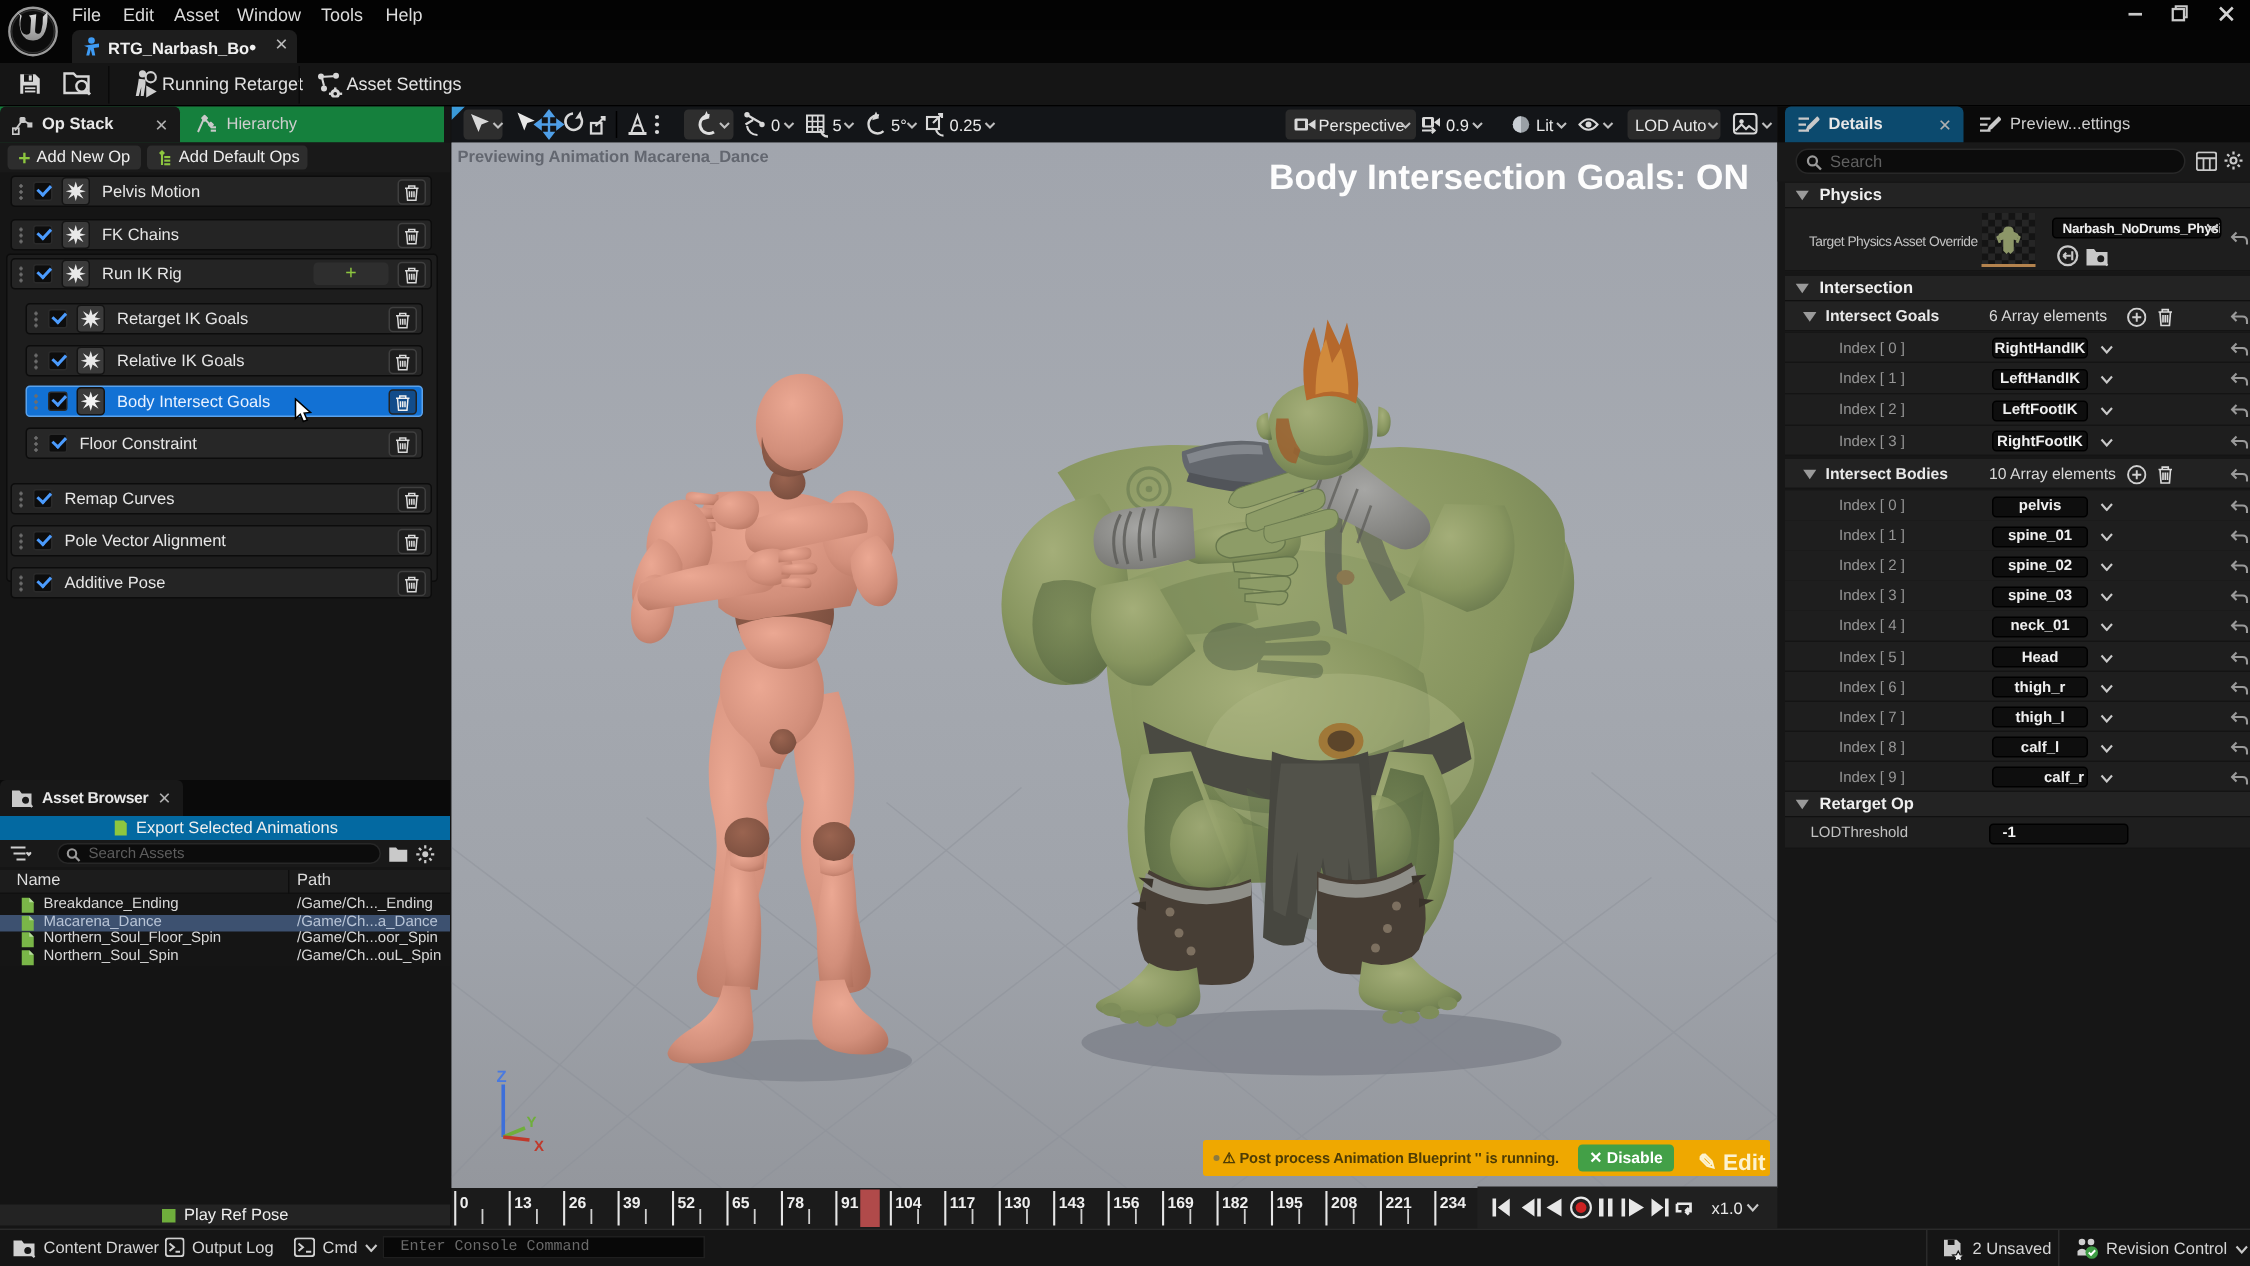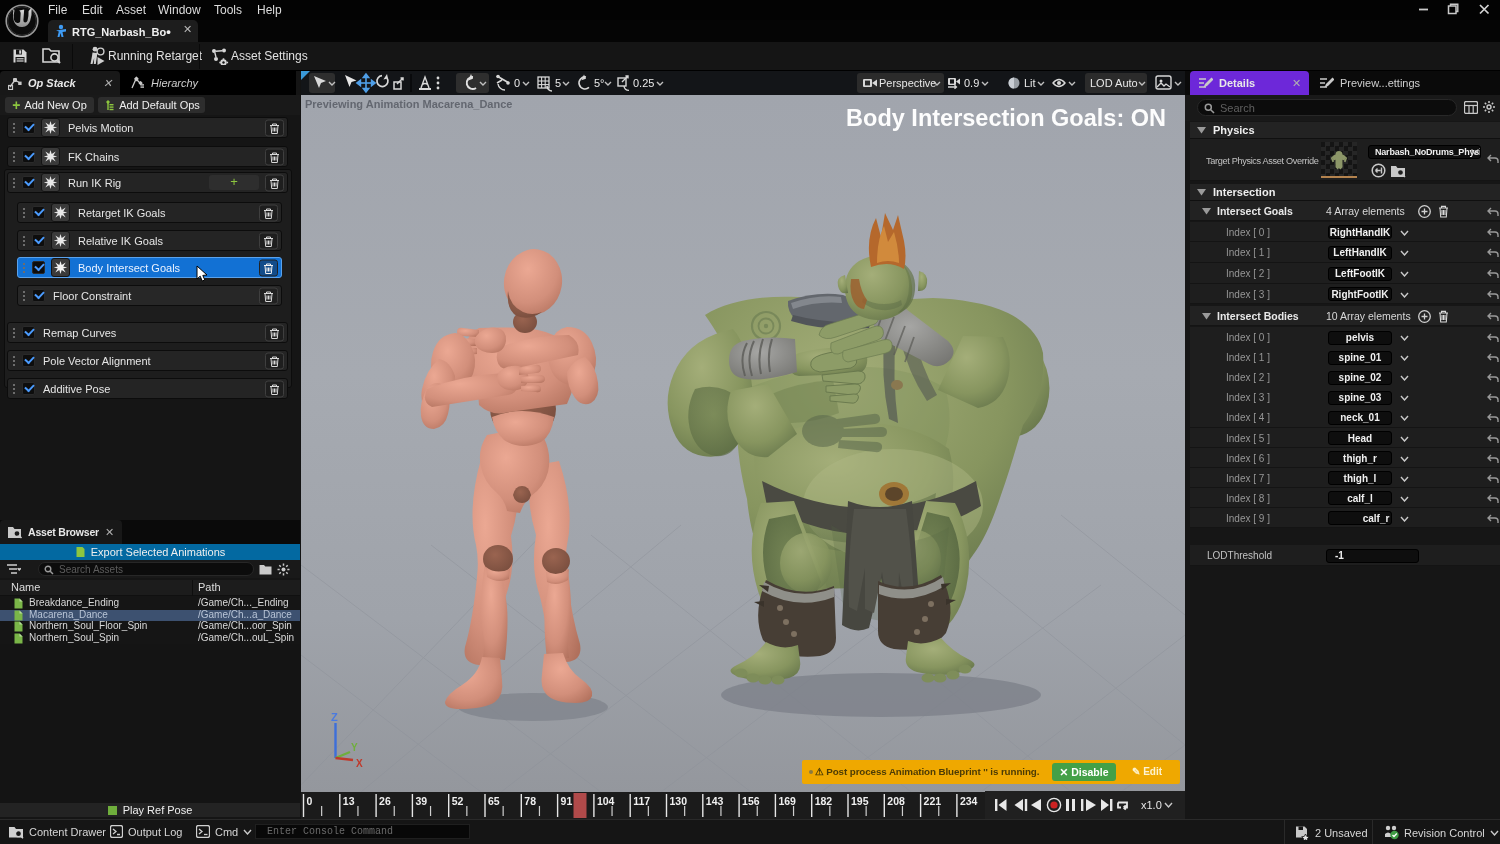--- a/index.html
+++ b/index.html
@@ -7,21 +7,21 @@
 .abs{position:absolute;}
 
 #menubar{left:0;top:0;width:1500px;height:20px;background:#030303;}
 .menu-item{position:absolute;top:3px;font-size:12px;color:#dcdcdc;}
 #tabrow{left:0;top:20px;width:1500px;height:22px;background:#050505;}
 #doc-tab{position:absolute;left:48px;top:20px;width:150px;height:22px;background:#1d1d1d;border-radius:5px 5px 0 0;}
 #toolbar{left:0;top:42px;width:1500px;height:29px;background:#151515;border-bottom:1px solid #000;}
 .tsep{position:absolute;top:44px;width:1px;height:25px;background:#0a0a0a;}
 
 #lpanel{left:0;top:71px;width:300px;height:748px;background:#151515;}
-#ltabs{position:absolute;left:0;top:0;width:296px;height:24px;background:#000000;font-style:italic;}
+#ltabs{position:absolute;left:0;top:0;width:296px;height:24px;background:#15803d;}
 .ptab{position:absolute;height:24px;font-size:11px;color:#e8e8e8;display:flex;align-items:center;}
 .ops-btnrow{position:absolute;left:0;top:24px;width:300px;height:20px;background:#191919;}
 .opbtn{position:absolute;top:2px;height:16px;background:#2d2d2d;border-radius:3px;color:#efefef;font-size:11px;display:flex;align-items:center;justify-content:center;gap:4px;}
 .oprow{position:absolute;height:21px;background:#242424;border:1px solid #0c0c0c;border-radius:3px;display:flex;align-items:center;color:#e6e6e6;font-size:11px;}
 .oprow.sel{background:#1271d4;border-color:#5ba2eb;color:#eaf2ff;}
 .opgroup{position:absolute;background:#1d1d1d;border:1px solid #0c0c0c;border-radius:3px;}
 .dots{width:4px;height:12px;margin-left:4px;background-image:radial-gradient(circle,#6d6d6d 1px,transparent 1.2px);background-size:4px 4px;}
 .chk{width:13px;height:13px;background:#0d0d0d;border:1px solid #2a2a2a;border-radius:2px;margin-left:6px;position:relative;}
 .chk:after{content:"";position:absolute;left:2px;top:1px;width:7px;height:4px;border-left:2px solid #4b9bfd;border-bottom:2px solid #4b9bfd;transform:rotate(-47deg);}
 .opicon{width:19px;height:19px;background:#3a3a3a;border:1px solid #141414;border-radius:3px;margin-left:6px;position:relative;}
@@ -682,21 +682,21 @@
         <text x="55" y="672" fill="#c0392b" font-size="10" font-weight="bold" font-family="Liberation Sans">X</text>
       </g>
       <text x="4" y="13" fill="#60646d" font-size="11" font-weight="bold" font-family="Liberation Sans" opacity="0.95">Previewing Animation Macarena_Dance</text>
       <text x="865" y="31" text-anchor="end" fill="#fdfdfd" font-size="23.5" font-weight="bold" font-family="Liberation Sans">Body Intersection Goals: ON</text>
     </svg>
 
     <div style="position:absolute;left:501px;top:665px;width:378px;height:24px;background:#efa800;border-radius:2px;">
       <div style="position:absolute;left:7px;top:10px;width:4px;height:4px;border-radius:50%;background:#8a7a40;"></div>
       <span style="position:absolute;left:13px;top:6px;font-size:9.8px;font-weight:bold;color:#4d3c05;white-space:nowrap;letter-spacing:-0.1px;">⚠ Post process Animation Blueprint '' is running.</span>
       <div style="position:absolute;left:250px;top:3px;width:64px;height:18px;background:#43a047;border-radius:3px;color:#fff;font-size:10.5px;font-weight:bold;text-align:center;line-height:18px;">✕ Disable</div>
-      <div style="position:absolute;left:330px;top:6px;font-size:10px;font-weight:bold;color:#fdf3d0;">✎ Edit</div>
+      <div style="position:absolute;left:330px;top:6px;font-size:15px;font-weight:bold;color:#fdf3d0;">✎ Edit</div>
     </div>
   </div>
   <div class="abs" id="timeline">
     <svg width="884" height="27" viewBox="0 0 884 27" id="rulersvg">
         <rect x="0" y="0" width="884" height="27" fill="#1b1b1b"></rect>
         <rect x="684" y="0" width="200" height="27" fill="#202020"></rect>
         <line x1="2.5" y1="2" x2="2.5" y2="25" stroke="#e6e6e6" stroke-width="1.4"></line>
         <text x="5.5" y="13" fill="#f0f0f0" font-size="10.5" font-weight="bold" font-family="Liberation Sans">0</text>
         <line x1="20.64995" y1="14" x2="20.64995" y2="24" stroke="#cfcfcf" stroke-width="1.2"></line>
         <line x1="38.7999" y1="2" x2="38.7999" y2="25" stroke="#e6e6e6" stroke-width="1.4"></line>
@@ -771,21 +771,21 @@
         <path d="M116 8 l8 6 l-8 6z"></path>
           <rect x="125" y="8" width="2.4" height="12"></rect>
         <path d="M133 11.5 h9 v5 h-3.4 m0 0 l2.2 -2.2 m-2.2 2.2 l2.2 2.2 M136 16.5 h-3 v-5" fill="none" stroke="#e8e8e8" stroke-width="1.8"></path>
       </g>
       <text x="156" y="18" fill="#e8e8e8" font-size="11" font-family="Liberation Sans">x1.0</text>
       <path d="M180 12 l3.5 4 l3.5-4" fill="none" stroke="#c9c9c9" stroke-width="1.4"></path>
     </svg>
   </div>
   <div class="abs" id="rpanel">
     <div style="position:absolute;left:0;top:0;width:315px;height:24px;background:#0a0a0a;"></div>
-    <div class="ptab" style="left:5px;top:0;width:119px;background:#6d28d9;border-radius:4px 4px 0 0;">
+    <div class="ptab" style="left:5px;top:0;width:119px;background:#0c4a6e;border-radius:4px 4px 0 0;">
       <svg style="margin-left:8px;" width="15" height="14" viewBox="0 0 15 14">
           <path d="M1 3 h7 M1 7 h5 M1 11 h7" stroke="#c9c9c9" stroke-width="1.5"></path>
           <path d="M13.5 1.5 l-6.5 6.5 l-1.5 3.5 l3.5 -1.5 l6.5 -6.5 z" fill="#c9c9c9"></path>
         </svg>
       <span style="margin-left:6px;font-weight:bold;">Details</span>
       <span style="position:absolute;left:102px;color:#b0b0b0;">✕</span>
     </div>
     <div class="ptab" style="left:126px;top:0;width:140px;color:#cfcfcf;">
       <svg style="margin-left:8px;" width="15" height="14" viewBox="0 0 15 14">
           <path d="M1 3 h7 M1 7 h5 M1 11 h7" stroke="#c9c9c9" stroke-width="1.5"></path>
@@ -850,21 +850,21 @@
           <path d="M0 0 h9 l-4.5 6.5z" fill="#9a9a9a"></path>
         </svg>
         <span style="margin-left:7px;">Intersection</span>
       </div>
     <div id="dg1">
         <div class="drow" style="top:130px;height:20px;background:#222;">
           <svg style="position:absolute;left:12px;top:7px;" width="9" height="7" viewBox="0 0 9 7">
             <path d="M0 0 h9 l-4.5 6.5z" fill="#9a9a9a"></path>
           </svg>
           <span style="position:absolute;left:27px;top:4px;font-size:10.5px;font-weight:bold;color:#e8e8e8;">Intersect Goals</span>
-          <span style="position:absolute;left:136px;top:4px;font-size:10.5px;color:#d8d8d8;">4 Array elements</span>
+          <span style="position:absolute;left:136px;top:4px;font-size:10.5px;color:#d8d8d8;">6 Array elements</span>
           <svg style="position:absolute;left:228px;top:4px;" width="13" height="13" viewBox="0 0 13 13">
             <circle cx="6.5" cy="6.5" r="5.8" fill="none" stroke="#d0d0d0" stroke-width="1.3"></circle>
             <path d="M6.5 3.5 v6 M3.5 6.5 h6" stroke="#d0d0d0" stroke-width="1.3"></path>
           </svg>
           <svg style="position:absolute;left:248px;top:4px;" width="11" height="13" viewBox="0 0 11 13">
             <path d="M1 3 h9 M3.5 3 v-1.6 h4 v1.6 M2 3 l.7 9 h5.6 l.7-9 M4 5 v5 M5.5 5 v5 M7 5 v5" stroke="#d9d9d9" stroke-width="1.1" fill="none"></path>
           </svg>
           <svg style="position:absolute;left:297px;top:6px;" width="12" height="10" viewBox="0 0 12 10">
             <path d="M4 1 L1 4 l3 3 M1 4 h7 q3 0 3 3 v2" fill="none" stroke="#9a9a9a" stroke-width="1.4"></path>
           </svg>
@@ -1021,20 +1021,26 @@
         <div class="drow" style="top:436.9px;height:20.5px;">
           <span class="dlabel" style="left:36px;top:5px;">Index [ 9 ]</span>
           <div class="combo" style="left:138px;top:3.5px;width:64px;height:14px;padding-left:32px;">calf_r</div>
           <svg style="position:absolute;left:210px;top:8px;" width="9" height="6" viewBox="0 0 9 6">
             <path d="M1 1 l3.5 4 l3.5-4" fill="none" stroke="#c9c9c9" stroke-width="1.4"></path>
           </svg>
           <svg style="position:absolute;left:297px;top:6px;" width="12" height="10" viewBox="0 0 12 10">
             <path d="M4 1 L1 4 l3 3 M1 4 h7 q3 0 3 3 v2" fill="none" stroke="#9a9a9a" stroke-width="1.4"></path>
           </svg>
         </div>
+      </div>
+    <div class="dheader" style="top:457px;">
+        <svg style="margin-left:7px;" width="9" height="7" viewBox="0 0 9 7">
+          <path d="M0 0 h9 l-4.5 6.5z" fill="#9a9a9a"></path>
+        </svg>
+        <span style="margin-left:7px;">Retarget Op</span>
       </div>
     <div class="drow" style="top:474px;height:21px;">
       <span class="dlabel" style="left:17px;top:5px;color:#c2c2c2;">LODThreshold</span>
       <div class="combo" style="left:136px;top:3.5px;width:93px;height:14px;justify-content:flex-start;">
           <span style="margin-left:8px;">-1</span>
         </div>
     </div>
     <div style="position:absolute;left:5px;top:495px;width:310px;height:253px;background:#161616;"></div>
   </div>
   <div class="abs" id="statusbar">

